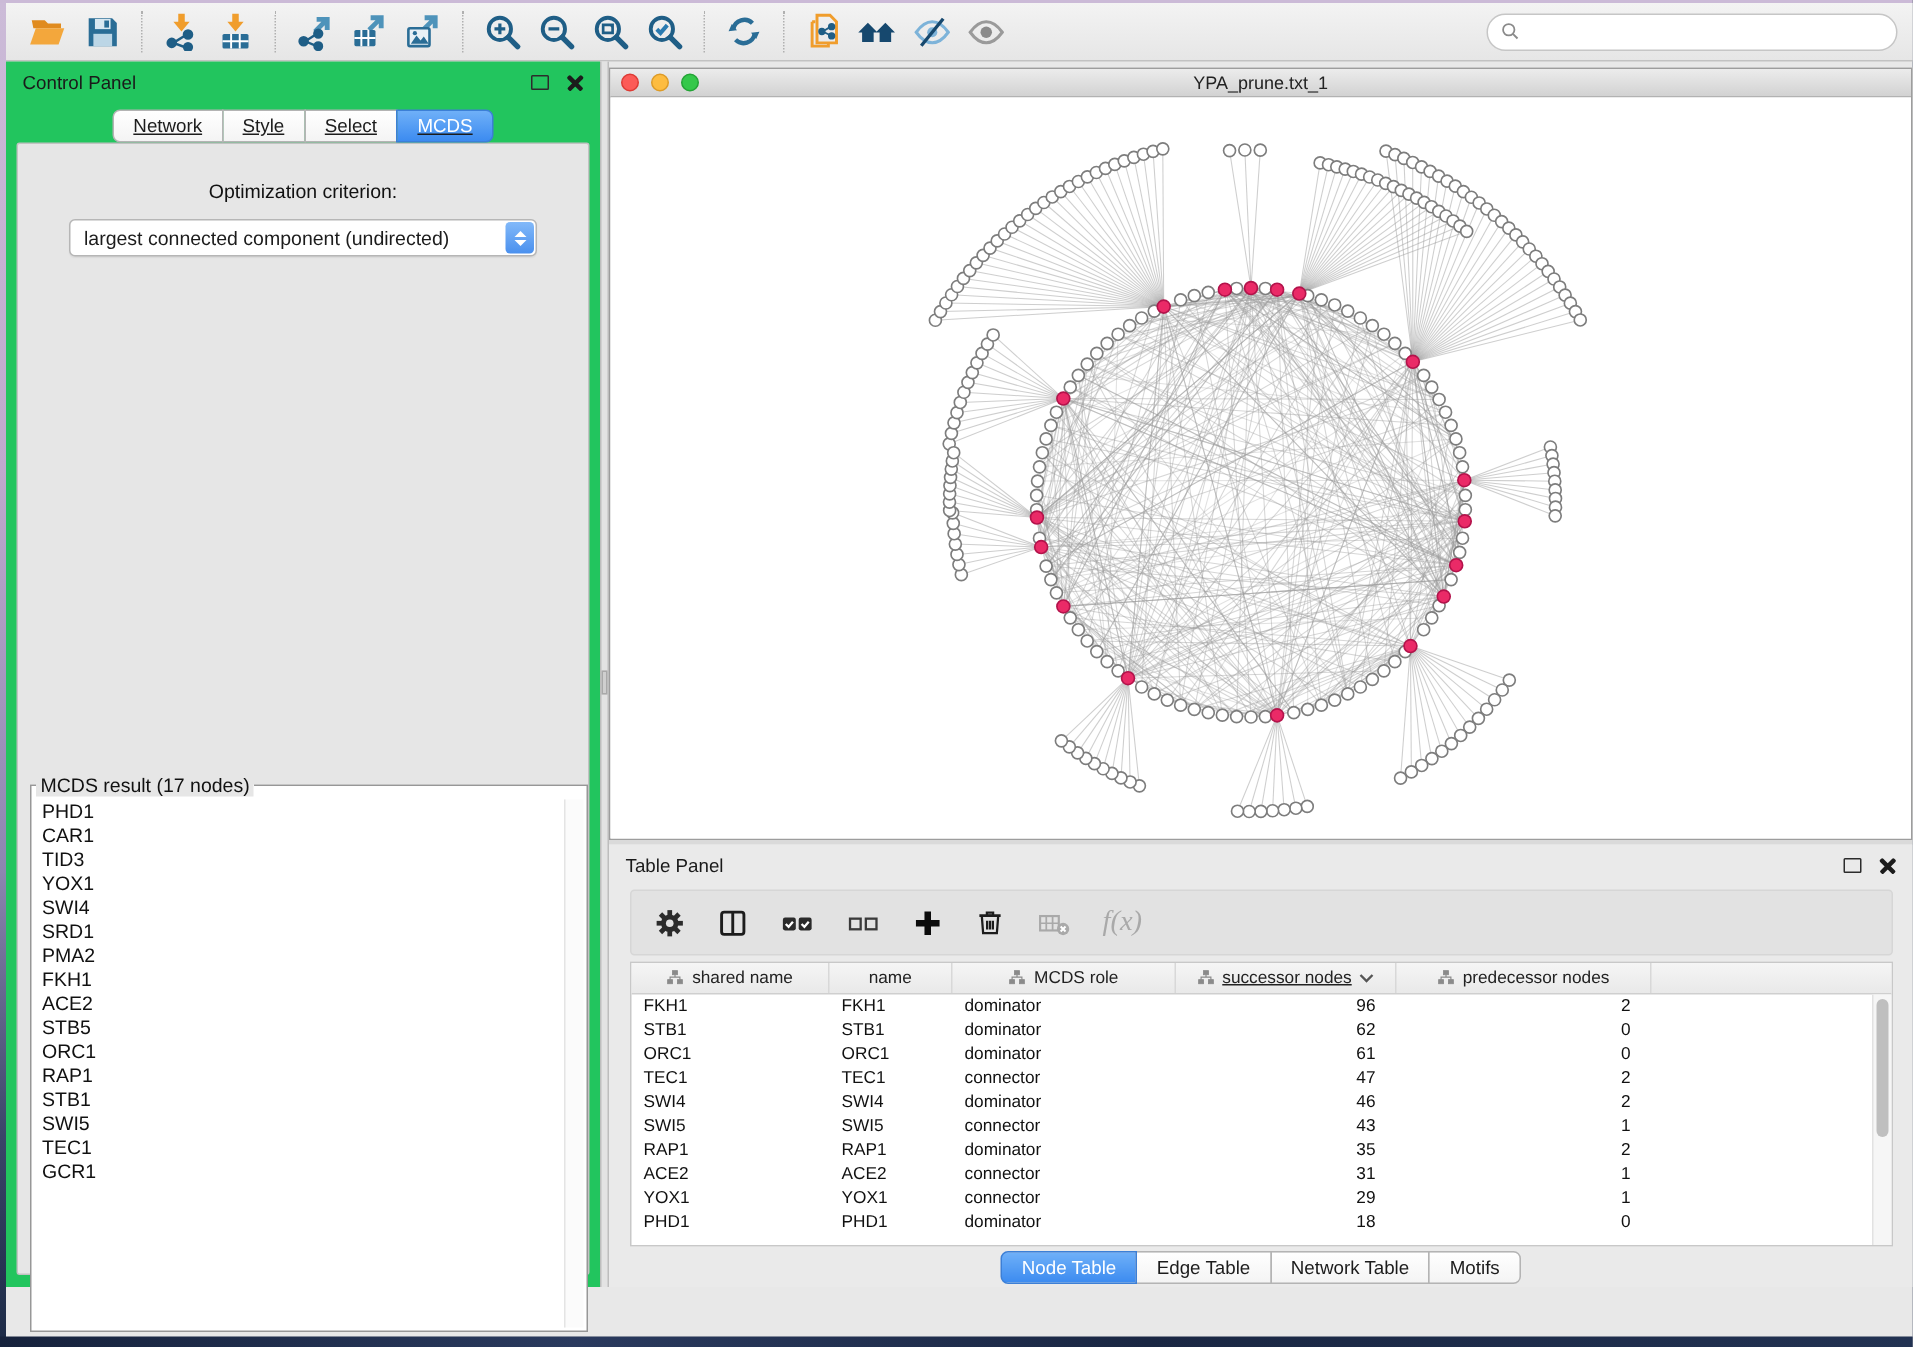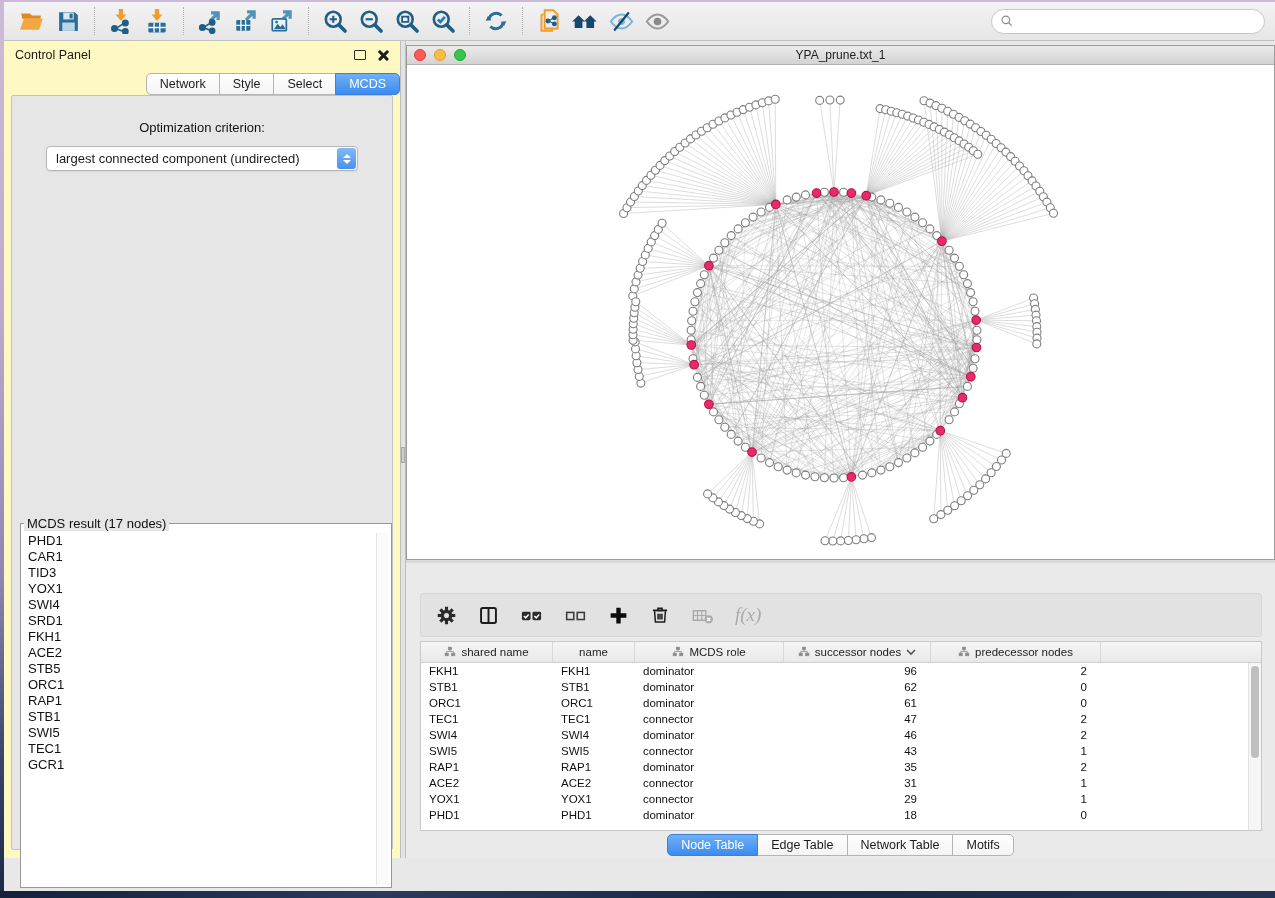--- a/index.html
+++ b/index.html
@@ -31,22 +31,22 @@
 
   
   .panel-titlebar{height:28px;display:flex;align-items:center;padding:0 11px;font-size:12.5px;color:#1a1a1a;}
   .pt-spacer{flex:1;}
   .float-ico{width:12px;height:10px;border:1.6px solid #2c2c2c;border-radius:1px;margin-right:12px;}
   .close-ico{width:11px;height:11px;position:relative;}
   .close-ico:before,.close-ico:after{content:"";position:absolute;left:-1px;top:4px;width:13px;height:2.6px;background:#1c1c1c;border-radius:1px;}
   .close-ico:before{transform:rotate(45deg);} .close-ico:after{transform:rotate(-45deg);}
 
   
-  .control-panel{position:absolute;left:0;top:39px;width:396px;height:817px;background:#fef9c3;}
-  .cp-tabs{position:absolute;top:32px;left:0;right:0;display:flex;justify-content:flex-end;z-index:3;}
+  .control-panel{position:absolute;left:0;top:39px;width:396px;height:817px;background:#22c55e;}
+  .cp-tabs{position:absolute;top:32px;left:0;right:0;display:flex;justify-content:center;z-index:3;text-decoration:underline;}
   .tabset .tab{background:linear-gradient(#ffffff,#f4f4f4);border:1px solid #b4b4b4;margin-left:-1px;
     padding:3px 13px;font-size:12.5px;color:#1c1c1c;position:relative;}
   .tabset .tab:first-child{border-radius:5px 0 0 5px;margin-left:0;}
   .tabset .tab:last-child{border-radius:0 5px 5px 0;}
   .tabset .tab.active{background:linear-gradient(#6fb0f8,#3c8bf0);border-color:#3c7fd6;color:#fff;z-index:2;}
   .cp-content{position:absolute;left:7px;right:7px;top:54px;bottom:8px;background:#e6e6e6;
     border:1px solid #c2c2c2;border-radius:2px;}
   .opt-label{margin-top:24px;text-align:center;font-size:13px;color:#111;}
   .dropdown{margin:11px auto 0;width:312px;height:25px;background:#fff;border:1px solid #b6b6b6;border-radius:4px;
     display:flex;align-items:center;padding-left:9px;font-size:13px;position:relative;
@@ -291,20 +291,21 @@
       </div>
       <fieldset class="result-box">
         <legend>MCDS result (17 nodes)</legend>
         <div class="result-list">
             <div class="result-item">PHD1</div>
             <div class="result-item">CAR1</div>
             <div class="result-item">TID3</div>
             <div class="result-item">YOX1</div>
             <div class="result-item">SWI4</div>
             <div class="result-item">SRD1</div>
+            <div class="result-item">PMA2</div>
             <div class="result-item">FKH1</div>
             <div class="result-item">ACE2</div>
             <div class="result-item">STB5</div>
             <div class="result-item">ORC1</div>
             <div class="result-item">RAP1</div>
             <div class="result-item">STB1</div>
             <div class="result-item">SWI5</div>
             <div class="result-item">TEC1</div>
             <div class="result-item">GCR1</div>
           </div>
@@ -1145,20 +1146,26 @@
             <circle cx="368.8" cy="139.4" r="4.3" fill="#ea2a67" stroke="#b3134b" stroke-width="1.1"></circle>
             <circle cx="409.6" cy="128.1" r="4.3" fill="#ea2a67" stroke="#b3134b" stroke-width="1.1"></circle>
           </g>
         </svg>
     </div>
   </div>
 
   <div class="h-splitter"></div>
 
   <div class="table-panel">
+    <div class="panel-titlebar">
+      <span>Table Panel</span>
+      <span class="pt-spacer"></span>
+      <span class="float-ico"></span>
+      <span class="close-ico"></span>
+    </div>
     <div class="tp-toolbar">
       <span class="tp-ico">
         <svg width="21" height="21" viewBox="0 0 24 24">
             <g fill="#2b2b2b">
               <g transform="translate(12,12)">
                 <rect x="-1.8" y="-10" width="3.6" height="20"></rect>
                 <rect x="-1.8" y="-10" width="3.6" height="20" transform="rotate(45)"></rect>
                 <rect x="-1.8" y="-10" width="3.6" height="20" transform="rotate(90)"></rect>
                 <rect x="-1.8" y="-10" width="3.6" height="20" transform="rotate(135)"></rect>
               </g>
@@ -1234,21 +1241,21 @@
             <svg width="12" height="12" viewBox="0 0 22 22">
               <g fill="#8a8a8a" stroke="#8a8a8a">
                 <rect x="8" y="2" width="6" height="5"></rect>
                 <rect x="2" y="13" width="6" height="5"></rect>
                 <rect x="14" y="13" width="6" height="5"></rect>
                 <path d="M11 7v3M5 13v-3h12v3" fill="none" stroke-width="1.4"></path>
               </g>
             </svg>
             <span>MCDS role</span>
           </div>
-          <div class="th" style="width: 147px;">
+          <div class="th" style="width: 147px; text-decoration: underline;">
             <svg width="12" height="12" viewBox="0 0 22 22">
               <g fill="#8a8a8a" stroke="#8a8a8a">
                 <rect x="8" y="2" width="6" height="5"></rect>
                 <rect x="2" y="13" width="6" height="5"></rect>
                 <rect x="14" y="13" width="6" height="5"></rect>
                 <path d="M11 7v3M5 13v-3h12v3" fill="none" stroke-width="1.4"></path>
               </g>
             </svg>
             <span>successor nodes</span>
             <svg width="10" height="8" viewBox="0 0 10 8">

